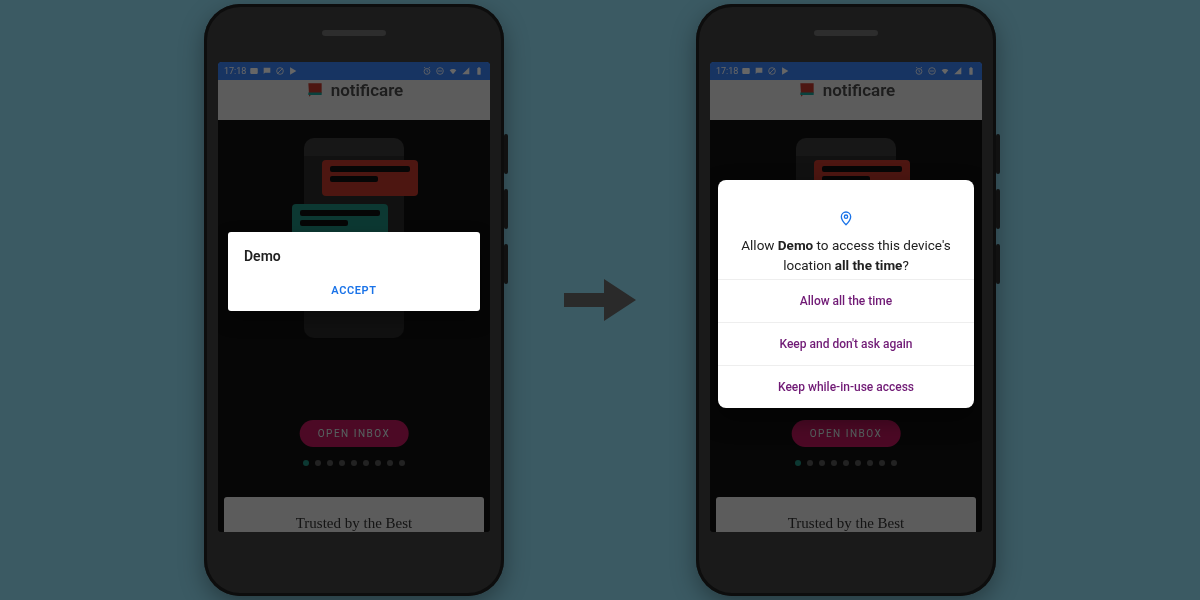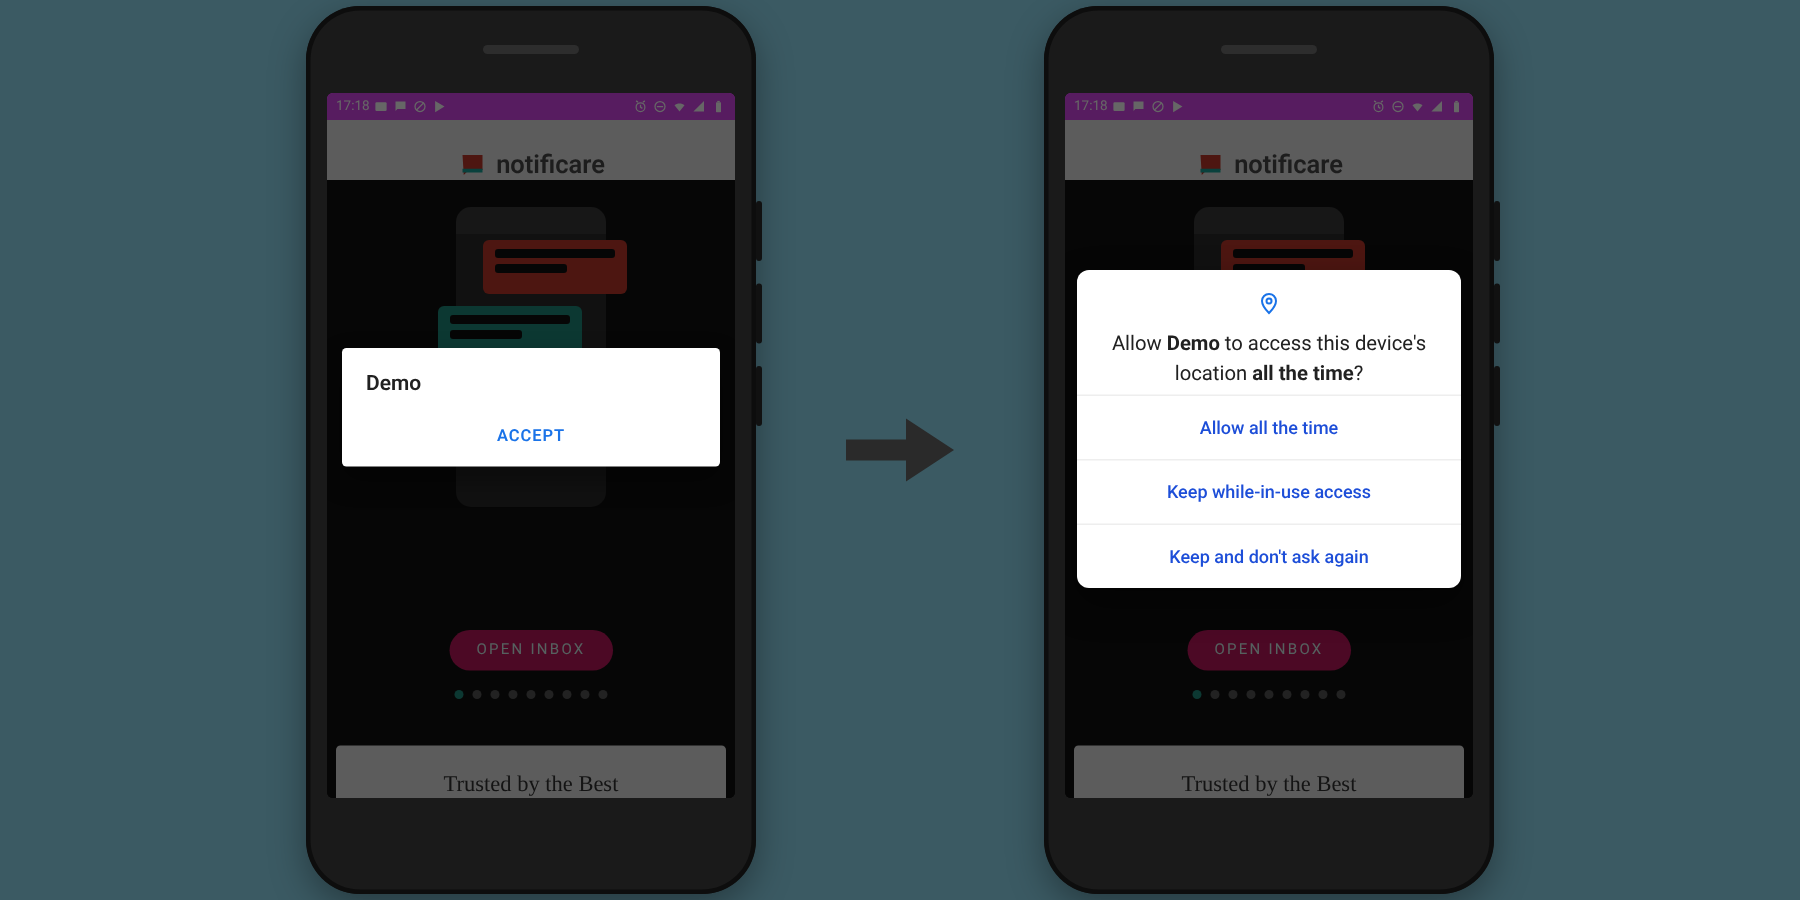--- a/index.html
+++ b/index.html
@@ -38,30 +38,30 @@
   .screen {
     width: 100%; height: 100%;
     background: #000;
     border-radius: 4px;
     position: relative;
     overflow: hidden;
     color: #eee;
   }
   .statusbar {
     height: 18px;
-    background: #d946ef;
+    background: #3b82f6;
     display: flex; align-items: center; justify-content: space-between;
     padding: 0 6px;
     font-size: 9px; color:#fff;
   }
   .status-left, .status-right { display:flex; gap:3px; align-items:center; }
   .status-ico { width:10px; height:10px; display:inline-block; }
   .app-header {
     height: 40px; background: #e6e6e6;
-    display:flex; align-items:flex-end; justify-content:center; gap:6px;
+    display:flex; align-items:flex-start; justify-content:center; gap:6px;
     font-size: 17px; font-weight: 600; color:#4a4a4a;
     position: relative;
   }
   .brand-icon { width:20px; height:20px; }
   .app-body {
     position:absolute; top:58px; left:0; right:0; bottom:0;
     background:#111;
   }
   .chat-illus {
     position:absolute; top:18px; left:50%; transform:translateX(-50%);
@@ -112,28 +112,28 @@
   .dialog-a .actions{display:flex;justify-content:center;margin-top:14px;}
   .dialog-a .btn{color:#1a73e8;font-size:11px;font-weight:600;letter-spacing:.6px;padding:6px 8px;}
   
   .dialog-b {
     position:absolute; left:8px; right:8px; top:118px;
     background:#fff; border-radius:8px;
     color:#212121;
     box-shadow:0 10px 24px rgba(0,0,0,.45);
     overflow:hidden;
   }
-  .dialog-b .head{padding:14px 20px 4px;text-align:center;}
+  .dialog-b .head{padding:14px 20px 4px;text-align:center;margin-top:16px;}
   .dialog-b .pin{color:#1a73e8;font-size:16px;margin-bottom:6px;}
   .dialog-b .msg{font-size:13.5px;line-height:1.45;font-weight:400;}
   .dialog-b .msg b{font-weight:700;}
   .dialog-b .sub{font-size:11px;color:#666;margin:10px 0 6px;}
   .dialog-b .opt{
     border-top:1px solid #eee;
-    text-align:center;color:#1d4ed8;
+    text-align:center;color:#701a75;
     font-size:12px;font-weight:500;
     padding:14px 8px;
   }
 </style>
 </head>
 <body>
 
 <div class="phone">
   <div class="screen">
     <div class="statusbar">
@@ -327,17 +327,17 @@
           <svg width="16" height="16" viewBox="0 0 24 24" fill="none" stroke="#1a73e8" stroke-width="2">
               <path d="M12 22s7-7 7-12a7 7 0 10-14 0c0 5 7 12 7 12z"></path>
               <circle cx="12" cy="10" r="2.5"></circle>
             </svg>
         </div>
         <div class="msg">
           <span>Allow </span><b>Demo</b><span> to access this device's location </span><b>all the time</b><span>?</span>
         </div>
       </div>
       <div class="opt">Allow all the time</div>
+      <div class="opt">Keep and don't ask again</div>
       <div class="opt">Keep while-in-use access</div>
-      <div class="opt">Keep and don't ask again</div>
     </div>
   </div>
 </div>
 
 </body></html>

